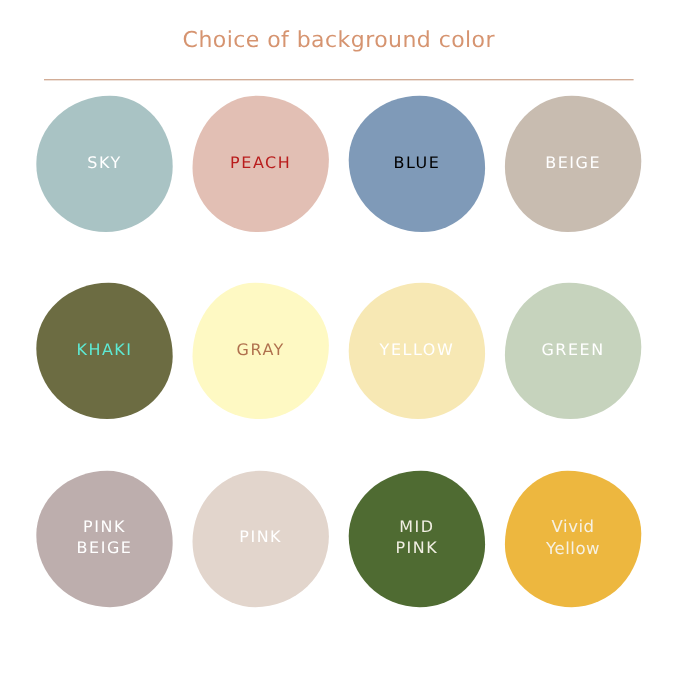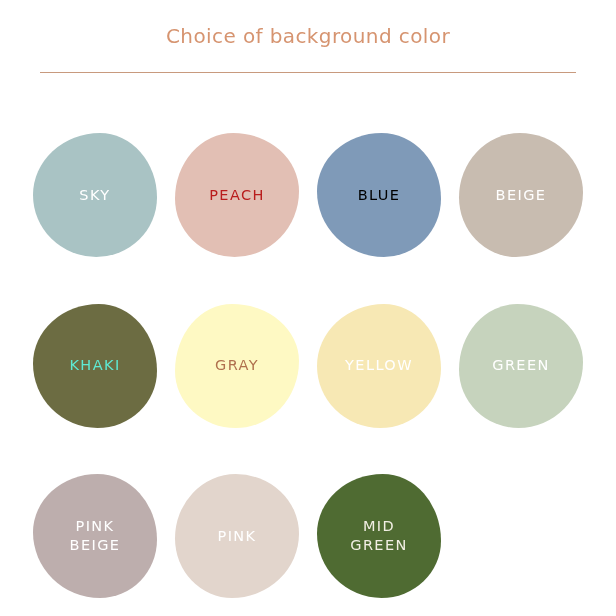--- a/index.html
+++ b/index.html
@@ -52,21 +52,21 @@
     grid-template-columns: repeat(4, 1fr);
     grid-template-rows: repeat(3, 1fr);
     padding: 14px 24px 18px 24px;
     box-sizing: border-box;
     column-gap: 0px;
     row-gap: 0px;
   }
 
   .swatch-cell {
     display: flex;
-    align-items: flex-end;
+    align-items: flex-start;
     justify-content: center;
     position: relative;
   }
 
   .blob {
     width: 124px;
     height: 124px;
     display: flex;
     align-items: center;
     justify-content: center;
@@ -155,18 +155,24 @@
         </div>
       </div>
       <div class="swatch-cell">
         <div class="blob s3" style="background: rgb(226, 213, 204);">
           <span class="blob-label" style="color: rgb(255, 255, 255);">PINK</span>
         </div>
       </div>
       <div class="swatch-cell">
         <div class="blob s4" style="background: rgb(79, 107, 50);">
           <span class="blob-label" style="color: rgb(242, 239, 228);">MID
-GREEN</span>
+PINK</span>
+        </div>
+      </div>
+      <div class="swatch-cell">
+        <div class="blob s5" style="background: rgb(237, 183, 63);">
+          <span class="blob-label mixed" style="color: rgb(246, 241, 227);">Vivid
+Yellow</span>
         </div>
       </div>
     </div>
 
 </div>
 
 </body></html>

